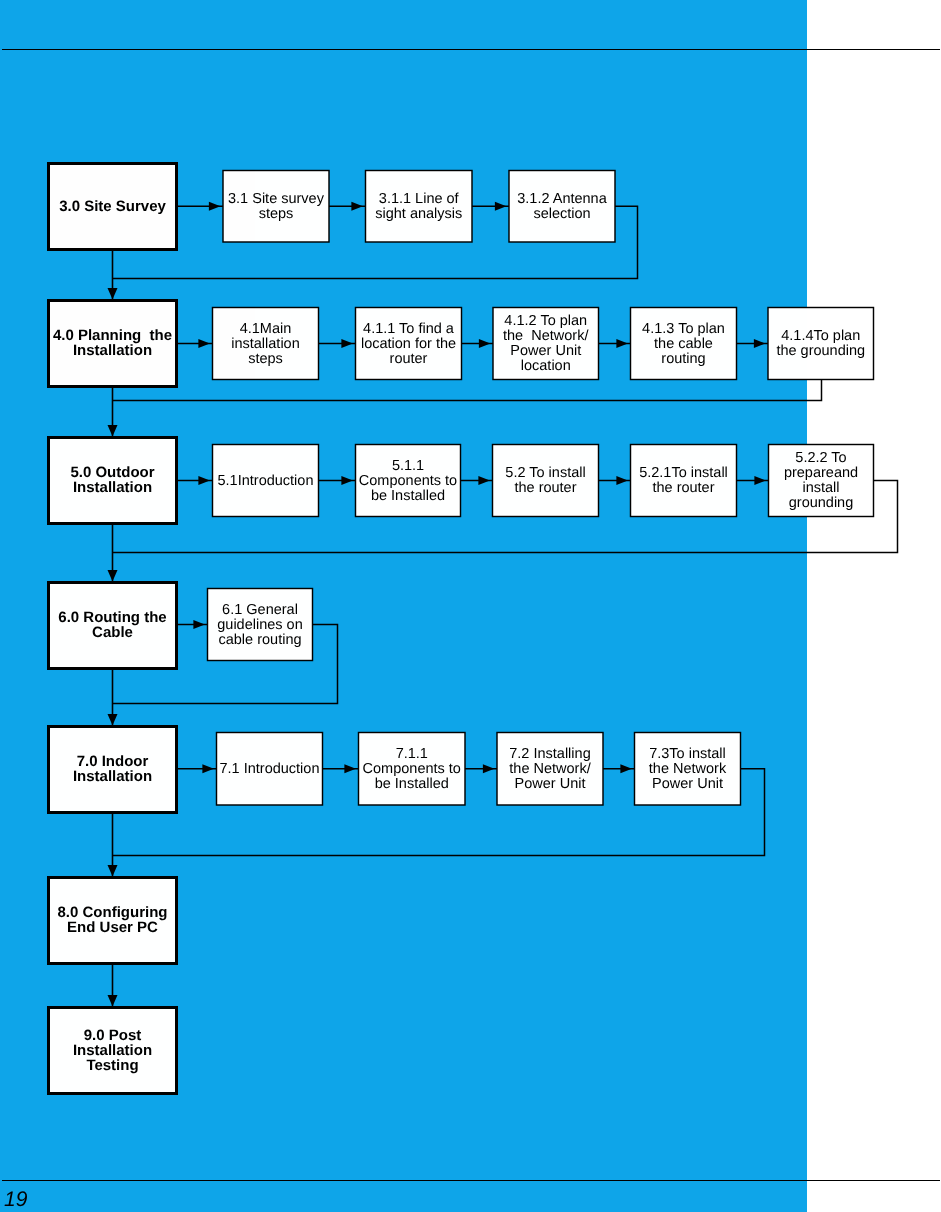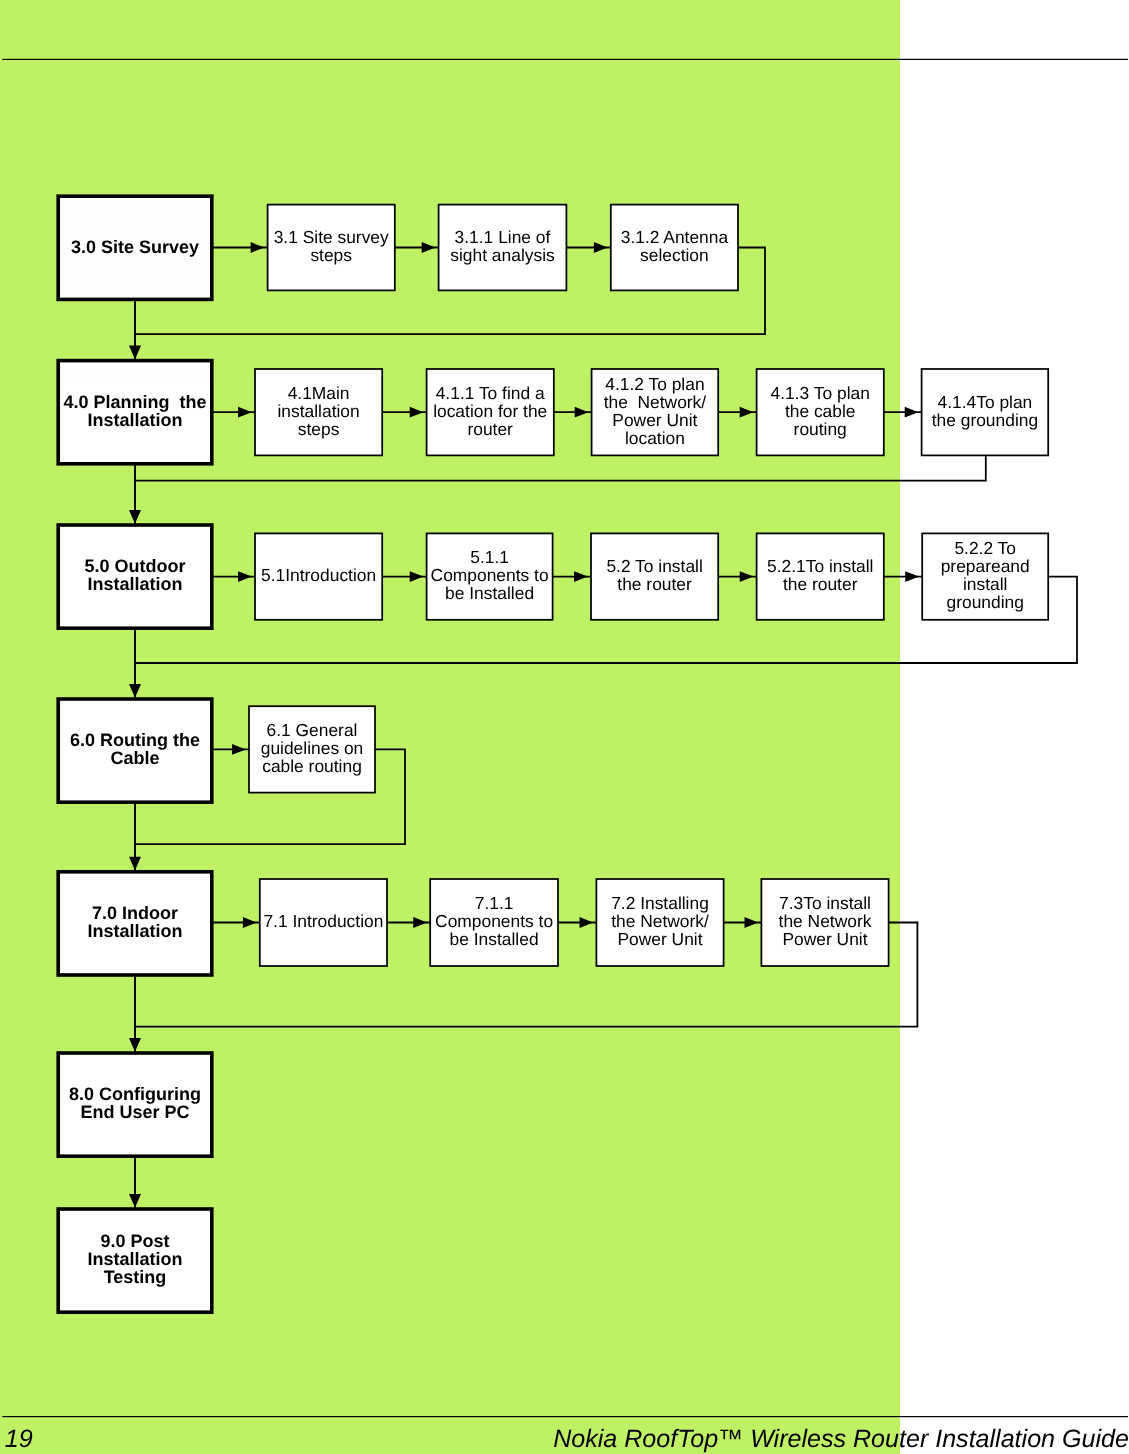--- a/index.html
+++ b/index.html
@@ -1,20 +1,20 @@
 <!DOCTYPE html>
 <html><head>
 <meta charset="utf-8">
 <title>Nokia RoofTop Wireless Router Installation Guide - page 12</title>
 <style>
   html,body{margin:0;padding:0;background:#ffffff;}
   body{width:941px;height:1212px;position:relative;overflow:hidden;
        font-family:"Liberation Sans",sans-serif;color:#000000;
        text-rendering:geometricPrecision;}
-  .page{position:absolute;left:0;top:0;width:750px;height:1212px;background:#bef264;}
+  .page{position:absolute;left:0;top:0;width:807px;height:1212px;background:#0ea5e9;}
   .hdr-rule{position:absolute;left:2px;top:48.6px;width:938px;height:1.8px;background:#000;}
   .ftr-rule{position:absolute;left:2px;top:1179.6px;width:938px;height:1.6px;background:#000;}
   .ftr-page{position:absolute;left:4px;top:1189px;font-style:italic;font-size:21px;line-height:21px;letter-spacing:0px;}
   .ftr-title{position:absolute;left:461px;top:1189px;font-style:italic;font-size:20.9px;line-height:21px;white-space:nowrap;}
   svg#flow{position:absolute;left:0;top:0;display:block;}
   svg#flow text{font-family:"Liberation Sans",sans-serif;fill:#000;white-space:pre;}
   svg#flow{will-change:opacity;opacity:.9999;}
   .mainbox rect{fill:#ffffff;stroke:#000000;stroke-width:3;}
   .stepbox rect{fill:#ffffff;stroke:#000000;stroke-width:1.45;}
   .mainlabel{font-size:15px;font-weight:bold;text-anchor:middle;}
@@ -265,14 +265,13 @@
         <rect x="48.5" y="1007.5" width="128" height="86"></rect>
         <g>
           <text x="112.5" y="1039.50" class="mainlabel">9.0 Post</text>
           <text x="112.5" y="1054.50" class="mainlabel">Installation</text>
           <text x="112.5" y="1069.50" class="mainlabel">Testing</text>
         </g>
       </g>
     </svg>
   <div class="ftr-rule"></div>
   <div class="ftr-page">19</div>
-  <div class="ftr-title">Nokia RoofTop™ Wireless Router Installation Guide</div>
 </div>
 
 </body></html>

